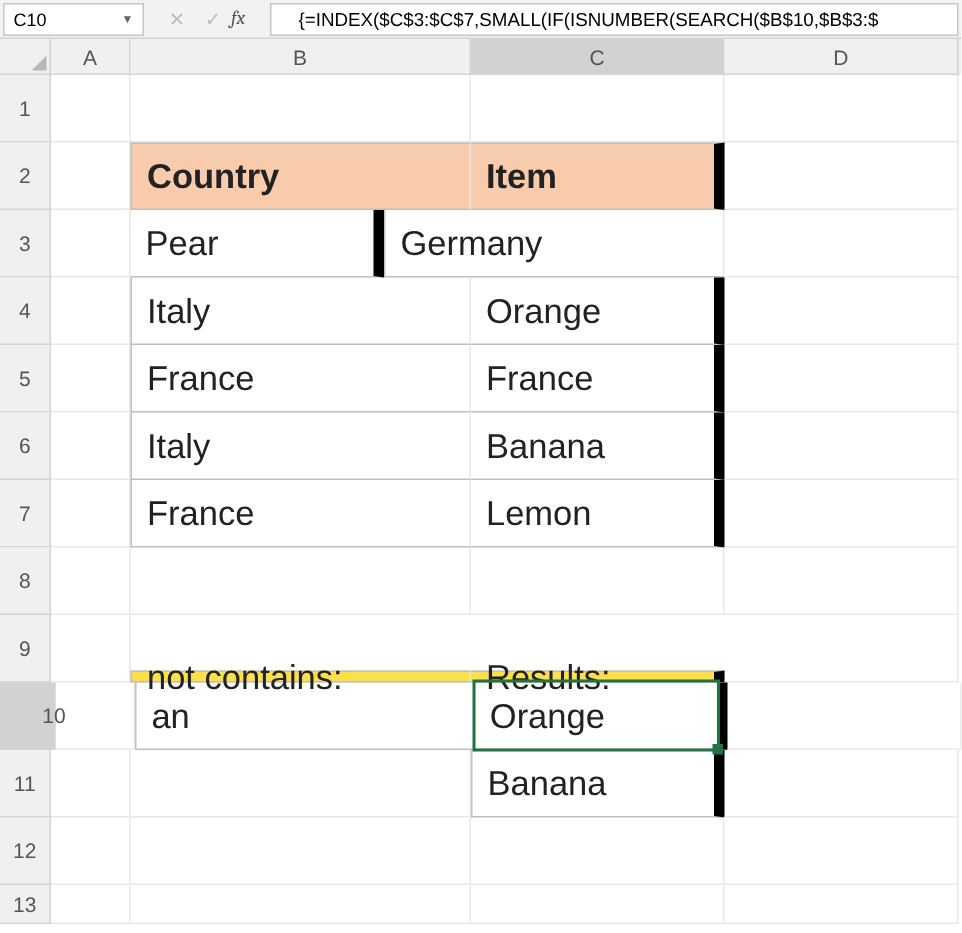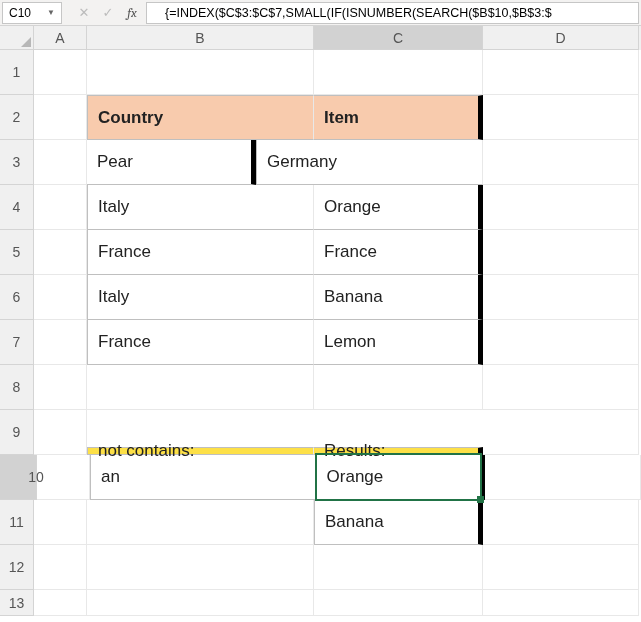--- a/index.html
+++ b/index.html
@@ -12,21 +12,21 @@
       overflow: hidden;
     }
     .namebox-row {
       display: flex;
       align-items: center;
       height: 26px;
       border-bottom: 1px solid #d4d4d4;
       background: #f3f2f1;
     }
     .name-box {
-      width: 60px;
+      width: 94px;
       height: 22px;
       margin: 2px 0 2px 2px;
       background: #fff;
       border: 1px solid #c6c6c6;
       display: flex;
       align-items: center;
       padding: 4px 6px;
       font-size: 12px;
       position: relative;
     }
@@ -49,21 +49,21 @@
       justify-content: center;
       color: #bcbcbc;
       font-size: 13px;
     }
     .fx-label {
       font-style: italic;
       font-family: 'Cambria', 'Times New Roman', serif;
       color: #555;
       font-size: 13px;
       width: 24px;
-      text-align: center;
+      text-align: left;
     }
     .formula-bar {
       flex: 1;
       height: 22px;
       background: #fff;
       border: 1px solid #c6c6c6;
       margin: 2px 2px 2px 2px;
       display: flex;
       align-items: center;
       padding: 0 18px;
@@ -129,39 +129,39 @@
       color: #555;
       font-size: 14px;
     }
     .rh.active { background: #d2d2d2; padding-left: 36px; }
     .cell {
       border-right: 1px solid #e8e8e8;
       border-bottom: 1px solid #e8e8e8;
       display: flex;
       align-items: center;
       padding: 0 10px;
-      font-size: 17px;
+      font-size: 23px;
       color: #222;
       position: relative;
     }
     .cell.c-a { width: 53px; }
     .cell.c-b { width: 227px; }
     .cell.c-c { width: 169px; }
     .cell.c-d { width: 156px; }
     .tbl-header1 {
       background: #f8cbad;
       font-weight: 600;
       border-top: 1px solid #bfbfbf;
       border-bottom: 1px solid #bfbfbf;
     }
     .tbl-cell {
       border-bottom: 1px solid #bfbfbf;
     }
     .tbl-left { border-left: 1px solid #bfbfbf; }
-    .tbl-right { border-right: 5px solid #000000; }
+    .tbl-right { border-right: 7px solid #000000; }
     .tbl-header2 {
       background: #fde047;
       font-weight: 400;
       border-top: 1px solid #bfbfbf;
       border-bottom: 1px solid #bfbfbf;
       margin-top: 37px;
     }
     .active-cell-outline {
       position: absolute;
       border: 2px solid #217346;

